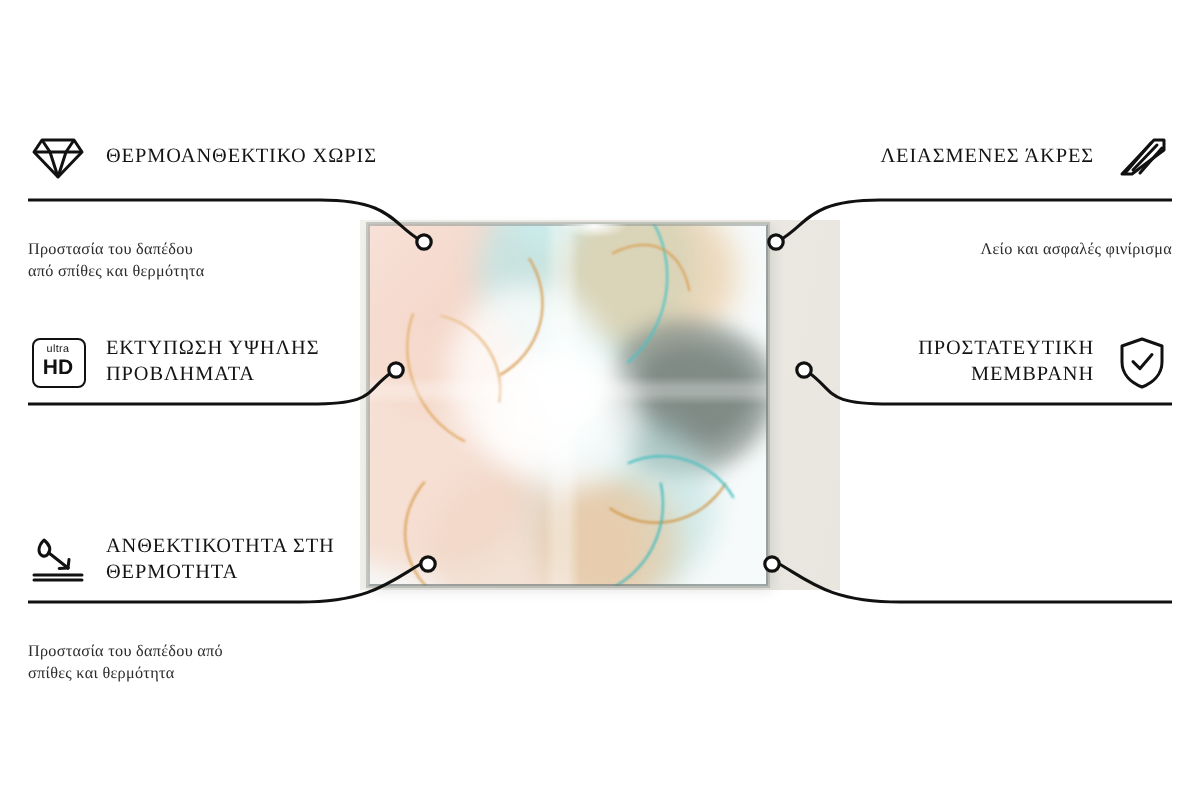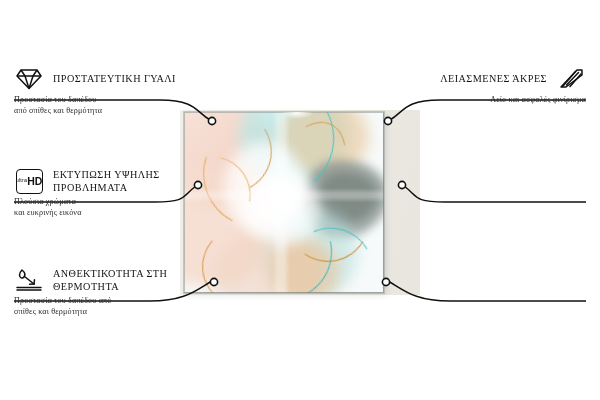--- a/index.html
+++ b/index.html
@@ -75,36 +75,36 @@
   }
   .feature.right .head-row { flex-direction: row-reverse; }
   .head-title {
     font-size: 10.2px;
     letter-spacing: .45px;
     line-height: 1.32;
     color: #141414;
     font-family: "Liberation Serif", "DejaVu Serif", serif;
   }
   .desc {
-    margin-top: 0;
+    margin-top: 25px;
     font-size: 8.1px;
     line-height: 1.42;
     color: #2b2b2b;
     letter-spacing: .15px;
   }
   .icon-wrap {
     width: 30px; height: 30px;
     flex: 0 0 30px;
     display: flex; align-items: center; justify-content: center;
   }
   .hd-badge {
     width: 27px; height: 25px;
     border: 1.6px solid #111;
     border-radius: 4px;
-    display: flex; flex-direction: row;
+    display: flex; flex-direction: column;
     align-items: center; justify-content: center;
     line-height: 1;
   }
   .hd-badge .u { font-size: 5.4px; letter-spacing: .2px; color: #111; font-family: "Liberation Sans", sans-serif; }
   .hd-badge .hd { font-size: 10.5px; font-weight: 700; color: #111; margin-top: .5px; font-family: "Liberation Sans", sans-serif; }
 </style>
 </head>
 <body>
 
 <div id="stage">
@@ -170,36 +170,35 @@
   <div class="feature left" style="top:64px;">
     <div class="head-row">
       <span class="icon-wrap">
         <svg width="28" height="24" viewBox="0 0 28 24" fill="none" stroke="#111" stroke-width="1.5" stroke-linejoin="round">
           <path d="M6,3 L22,3 L26,9 L14,21.5 L2,9 Z"></path>
           <path d="M2,9 L26,9"></path>
           <path d="M6,3 L10,9 L14,21.5"></path>
           <path d="M22,3 L18,9 L14,21.5"></path>
         </svg>
       </span>
-      <span class="head-title">ΠΡΟΣΤΑΤΕΥΤΙΚΗ ΓΥΑΛΙ</span>
+      <span class="head-title">ΘΕΡΜΟΑΝΘΕΚΤΙΚΟ ΧΩΡΙΣ</span>
     </div>
     <div class="desc">Προστασία του δαπέδου<br>από σπίθες και θερμότητα</div>
   </div>
 
   <div class="feature left" style="top:166px;">
     <div class="head-row">
       <span class="icon-wrap">
         <span class="hd-badge">
           <span class="u">ultra</span>
           <span class="hd">HD</span>
         </span>
       </span>
       <span class="head-title">ΕΚΤΥΠΩΣΗ ΥΨΗΛΗΣ ΠΡΟΒΛΗΜΑΤΑ</span>
     </div>
-    <div class="desc">Πλούσια χρώματα<br>και ευκρινής εικόνα</div>
   </div>
 
   <div class="feature left" style="top:265px;">
     <div class="head-row">
       <span class="icon-wrap">
         <svg width="30" height="26" viewBox="0 0 30 26" fill="none" stroke="#111" stroke-width="1.5" stroke-linejoin="round" stroke-linecap="round">
           <path d="M8,3 C11,5.5 11.5,8 10,10 C8.5,12 5.5,11 5.5,8 C5.5,6 6.5,4.5 8,3 Z"></path>
           <path d="M10.5,9.5 L20,17"></path>
           <path d="M20,17 L20.5,12.8"></path>
           <path d="M20,17 L15.6,17.2"></path>
@@ -221,18 +220,27 @@
           <path d="M13,19.5 L24,7"></path>
           <path d="M6,19 L18.5,4.5"></path>
         </svg>
       </span>
       <span class="head-title">ΛΕΙΑΣΜΕΝΕΣ ΆΚΡΕΣ</span>
     </div>
     <div class="desc">Λείο και ασφαλές φινίρισμα</div>
   </div>
 
   <div class="feature right" style="top:166px;">
+    <div class="head-row">
+      <span class="icon-wrap">
+        <svg width="24" height="27" viewBox="0 0 24 27" fill="none" stroke="#111" stroke-width="1.5" stroke-linejoin="round" stroke-linecap="round">
+          <path d="M12,1.5 L22,5 L22,13 C22,19.5 17,23.5 12,25.5 C7,23.5 2,19.5 2,13 L2,5 Z"></path>
+          <path d="M7.5,12.8 L11,16.3 L17,9.3"></path>
+        </svg>
+      </span>
+      <span class="head-title">ΠΡΟΣΤΑΤΕΥΤΙΚΗ ΜΕΜΒΡΑΝΗ</span>
+    </div>
   </div>
 
   <div class="feature right" style="top:265px;">
   </div>
 
 </div>
 
 </body></html>

